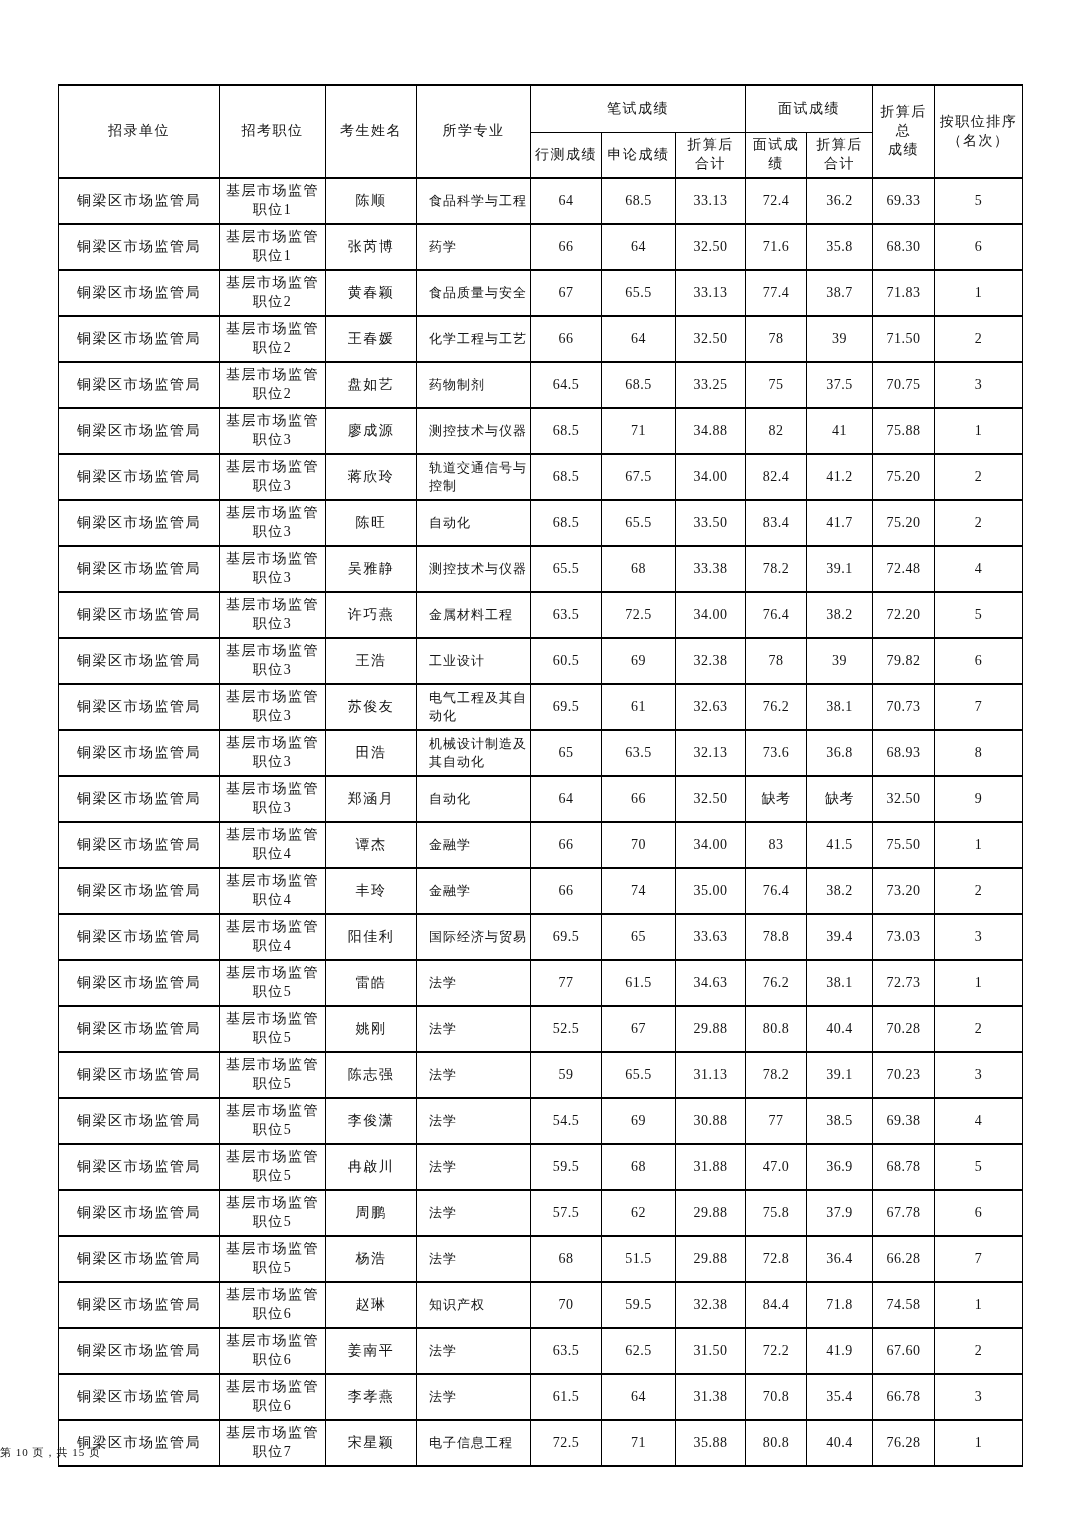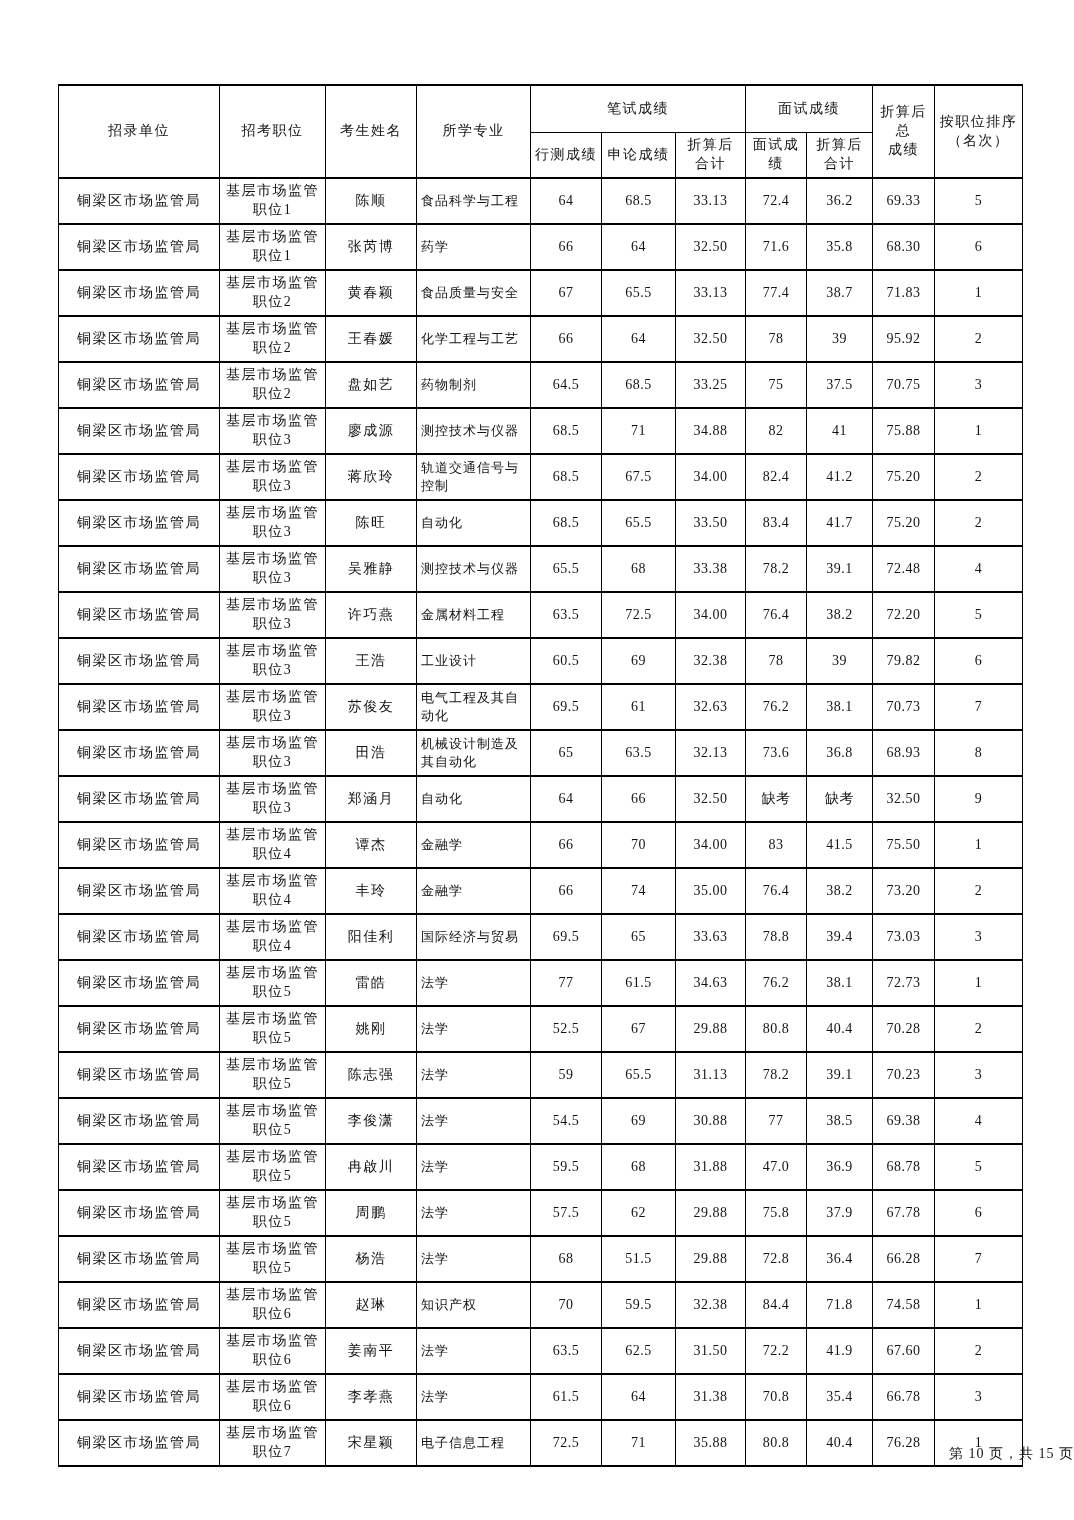--- a/index.html
+++ b/index.html
@@ -44,33 +44,33 @@
   thead tr.h1 th.group { border-bottom-width: 1px; }
   thead tr.h2 th.sub   { border-top-width: 1px; }
   tbody td { height: 40px; }
   td.c-unit, td.c-pos, td.c-name {
     letter-spacing: 1.5px;
   }
   td.c-major {
     text-align: left;
     font-size: 13px;
     letter-spacing: 1px;
-    padding-left: 4px;
+    padding-left: 12px;
     padding-right: 2px;
   }
   td.c-num {
     letter-spacing: 0.5px;
   }
   .page-footer {
     position: absolute;
     top: 1445px;
     left: 0;
     width: 100%;
-    text-align: right;
-    font-size: 14px;
+    text-align: left;
+    font-size: 11px;
     letter-spacing: 1px;
   }
 </style>
 </head>
 <body>
 
 <table class="score-table">
   <colgroup>
     <col style="width:161px">
     <col style="width:106px">
@@ -154,21 +154,21 @@
     <td class="c-unit">铜梁区市场监管局</td>
     <td class="c-pos">基层市场监管
 职位2</td>
     <td class="c-name">王春媛</td>
     <td class="c-major">化学工程与工艺</td>
     <td class="c-num">66</td>
     <td class="c-num">64</td>
     <td class="c-num">32.50</td>
     <td class="c-num">78</td>
     <td class="c-num">39</td>
-    <td class="c-num">95.92</td>
+    <td class="c-num">71.50</td>
     <td class="c-num">2</td>
   </tr>
       <tr>
     <td class="c-unit">铜梁区市场监管局</td>
     <td class="c-pos">基层市场监管
 职位2</td>
     <td class="c-name">盘如艺</td>
     <td class="c-major">药物制剂</td>
     <td class="c-num">64.5</td>
     <td class="c-num">68.5</td>

